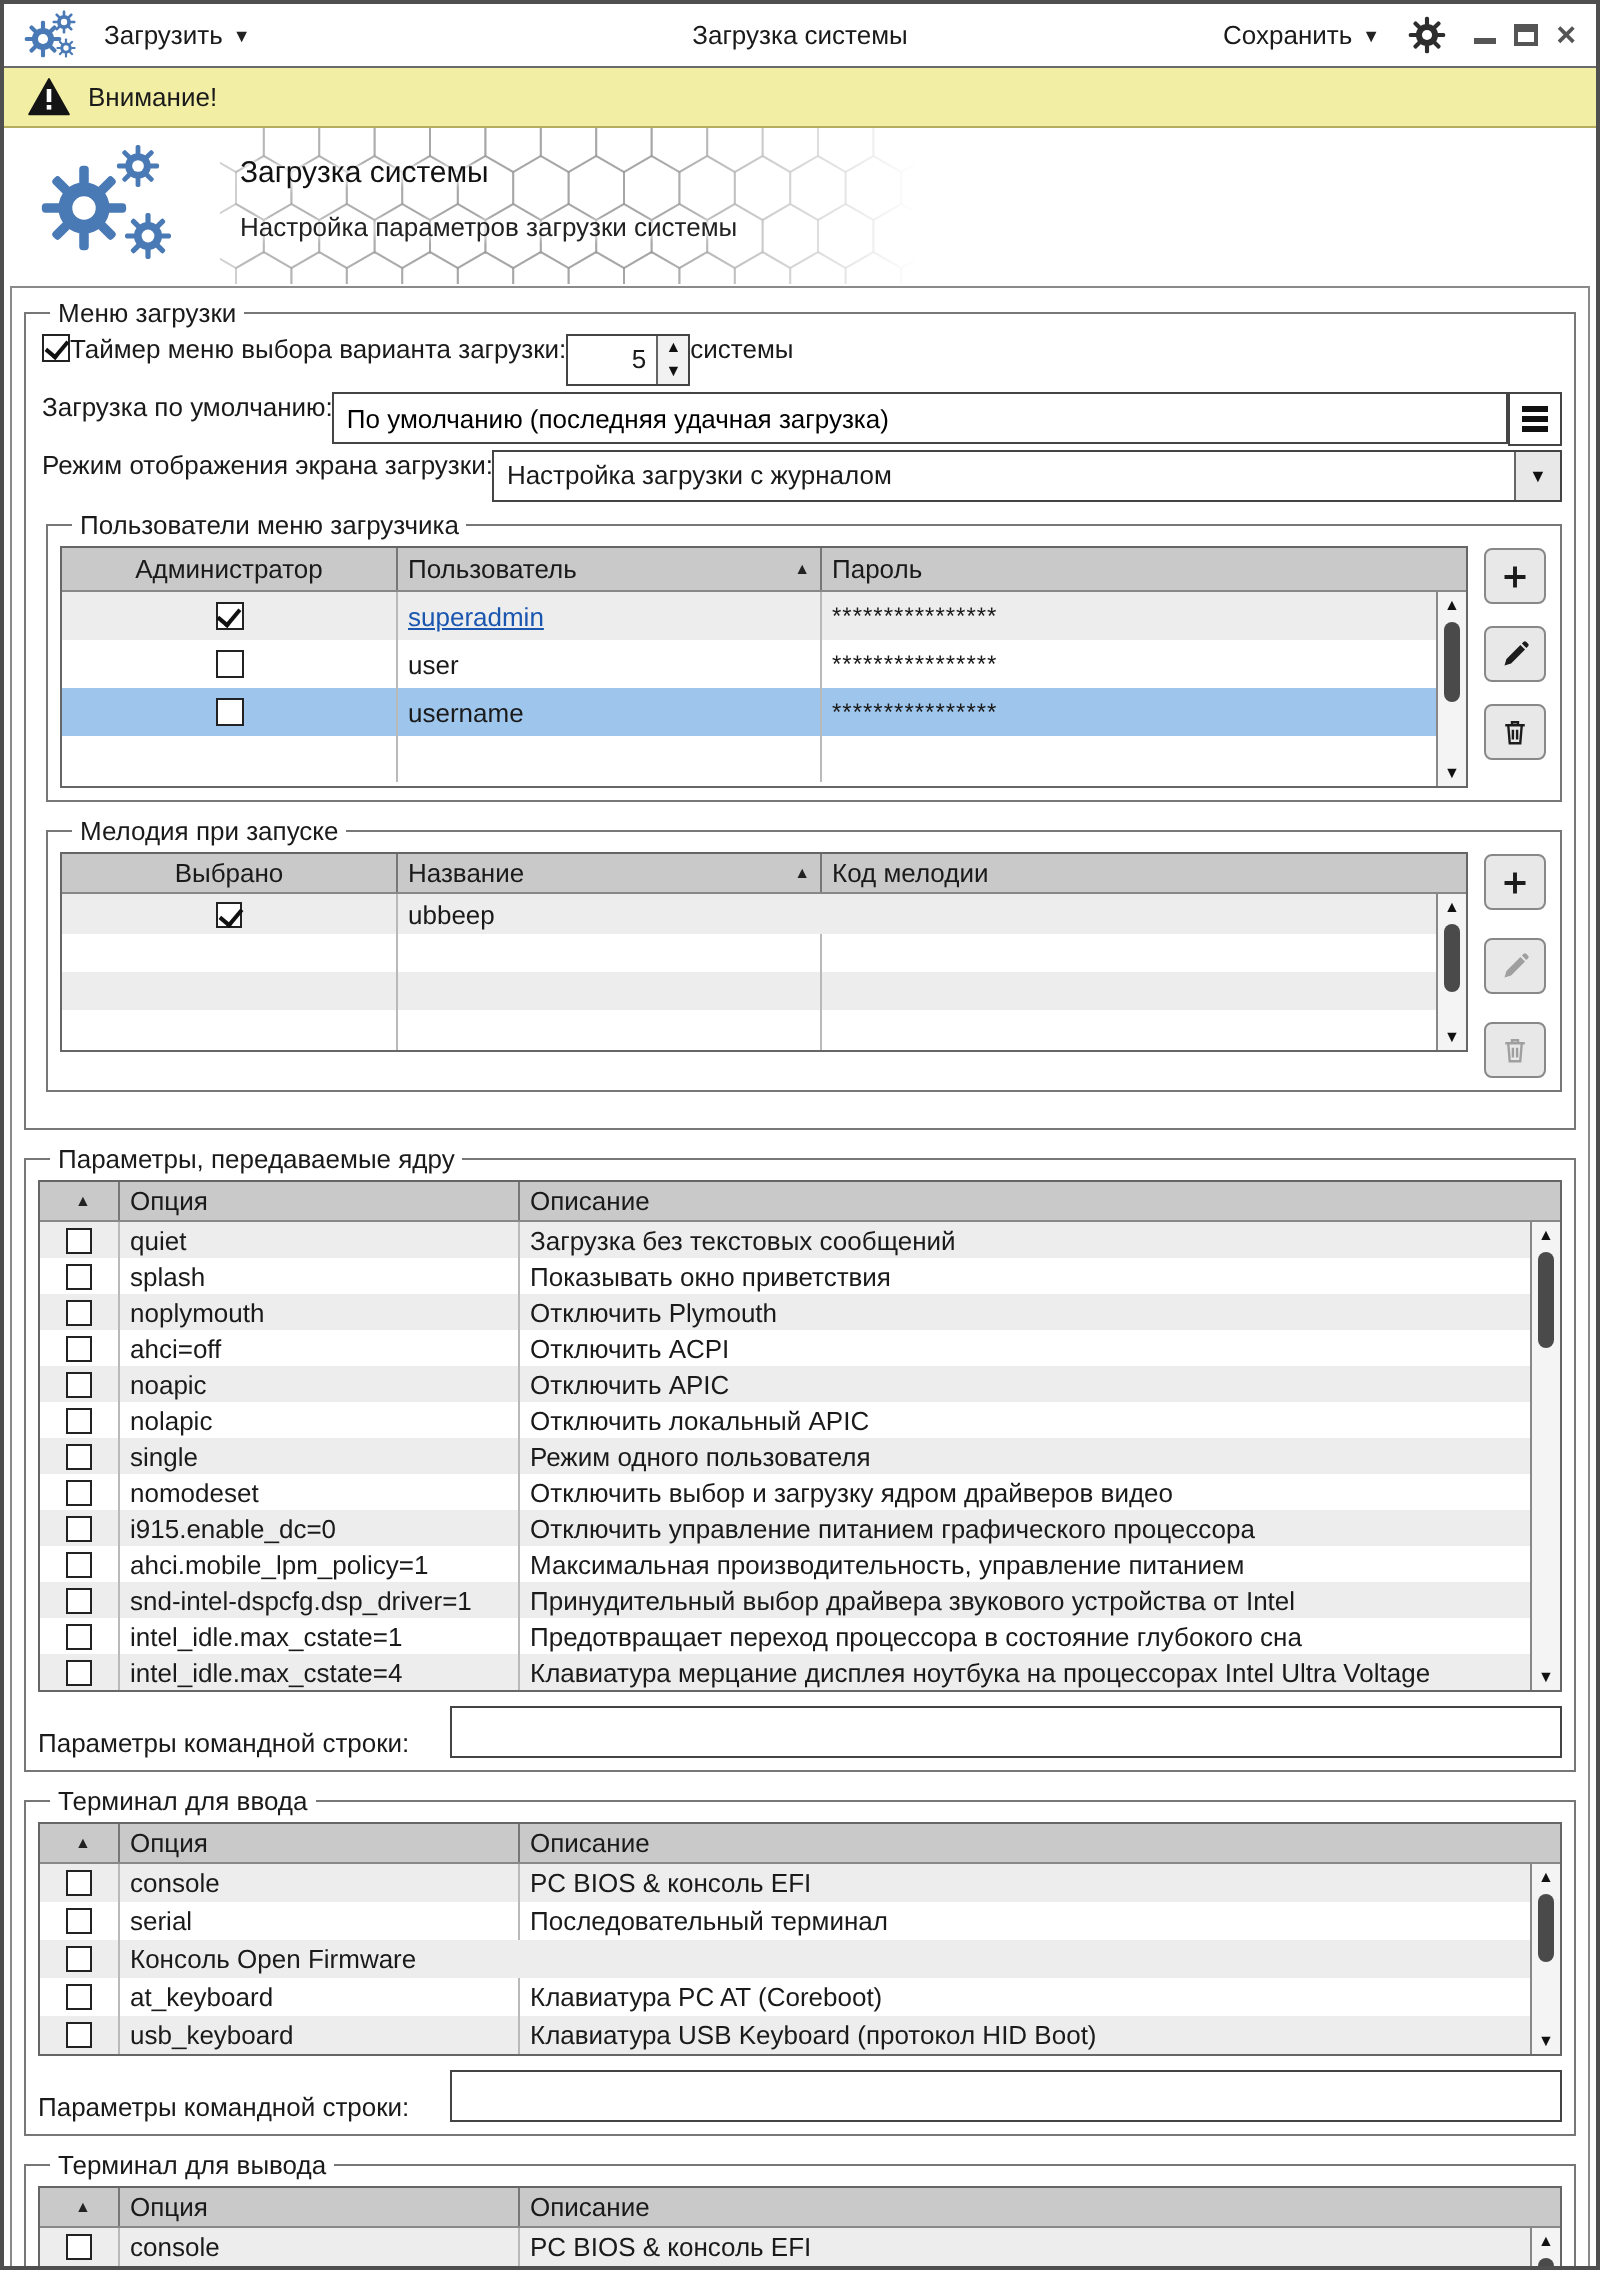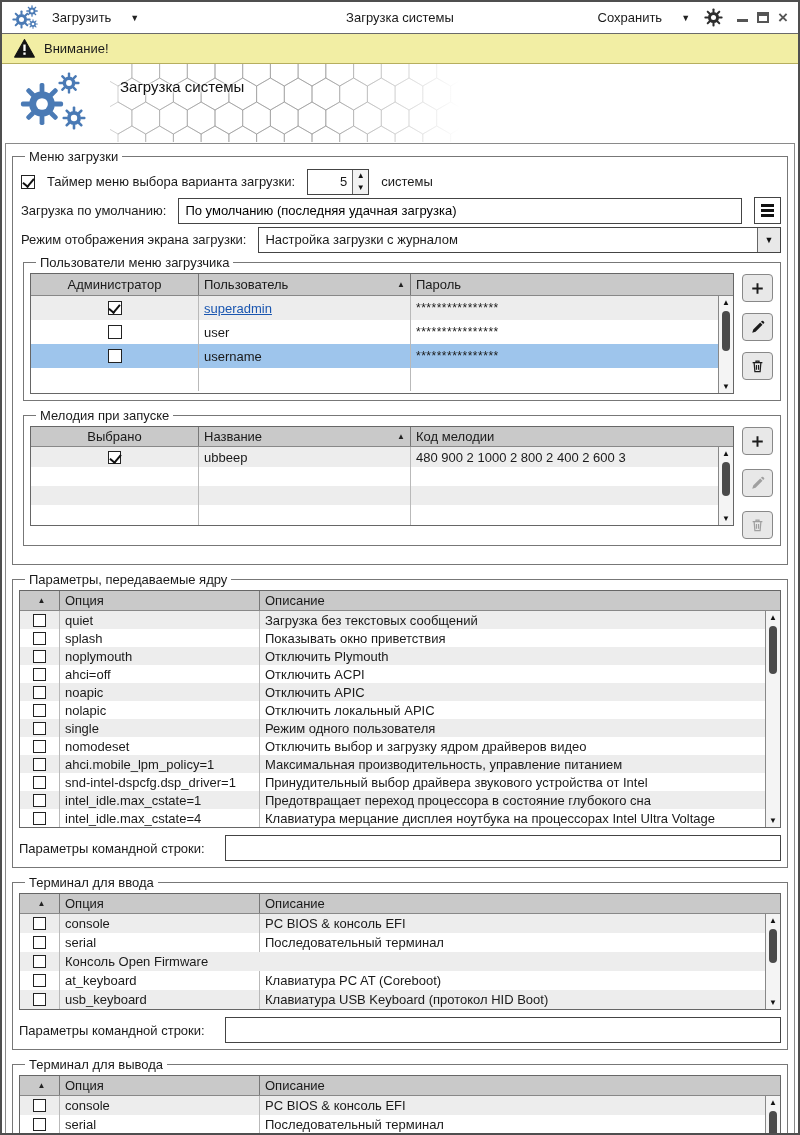--- a/index.html
+++ b/index.html
@@ -3,21 +3,21 @@
 <meta charset="utf-8">
 <style>
   *{box-sizing:border-box;margin:0;padding:0}
   html,body{width:800px;height:1135px;overflow:hidden}
   body{font-family:"Liberation Sans",sans-serif;font-size:13px;color:#1a1a1a;background:#fff;
        border:2px solid #4f4f4f}
   
   .toolbar{height:32px;display:flex;align-items:center;padding:0 10px;gap:10px;
            border-bottom:1px solid #6a6a6a;position:relative;background:#fff}
   .tb-title{position:absolute;left:0;right:0;text-align:center;pointer-events:none}
-  .tb-menu{display:flex;align-items:center;gap:19px;cursor:default}
+  .tb-menu{display:flex;align-items:center;gap:5px;cursor:default}
   .caret{font-size:9px;color:#222}
   .tb-right{margin-left:auto;display:flex;align-items:center;gap:14px}
   .winbtns{display:flex;align-items:center;gap:9px;color:#555}
   .wb-min{width:11px;height:8px;border-bottom:3px solid #555}
   .wb-max{width:12px;height:11px;border:2px solid #555;border-top:4px solid #555}
   .wb-close{font-size:17px;line-height:11px;color:#555;font-weight:bold}
   
   .warn{height:30px;background:#f2eea4;border-bottom:1px solid #b6ae5e;display:flex;
         align-items:center;gap:9px;padding:0 12px}
   
@@ -27,21 +27,21 @@
   .hexfade{position:absolute;left:108px;top:0;width:360px;height:78px;
            background:linear-gradient(to right,rgba(255,255,255,.25),rgba(255,255,255,0) 30%,rgba(255,255,255,0) 60%,#fff 97%)}
   .hero-text{position:absolute;left:118px;top:14px;text-shadow:0 0 3px #fff,0 0 3px #fff,0 0 5px #fff}
   .hero-title{font-size:15px;color:#111}
   .hero-sub{font-size:13px;margin-top:11px;color:#222}
   
   .content{margin:1px 3px 2px;border:1px solid #8a8a8a;padding:5px 4px 4px;background:#fff}
   fieldset{border:1px solid #777;margin:0 2px 7px;padding:3px 6px 6px}
   legend{font-size:13px;padding:0 4px;margin-left:6px}
   fieldset.inner{margin:1px 0 7px 4px}
-  .ctl-row{height:29px;display:flex;align-items:center;gap:12px;padding-left:2px}
+  .ctl-row{height:29px;display:flex;gap:0;padding-left:2px}
   
   .cb{width:14px;height:14px;border:1.6px solid #222;background:#fff;position:relative;
       display:inline-block;flex:none}
   .cb.checked:after{content:"";position:absolute;left:2.5px;top:0;width:5px;height:9px;
       border:solid #111;border-width:0 2px 2px 0;transform:rotate(40deg)}
   .cb.small{width:13px;height:13px}
   
   .spin{display:flex;width:62px;height:26px;border:1.5px solid #444;background:#fff}
   .spin .val{flex:1;text-align:right;padding:4px 5px 0 0}
   .spin .arrows{width:16px;border-left:1px solid #666;display:flex;flex-direction:column;background:#f2f2f2}
@@ -81,21 +81,21 @@
   .vscroll{width:15px;border-left:1px solid #888;background:#f4f4f4;display:flex;
            flex-direction:column;align-self:stretch}
   .vscroll .sb{height:13px;font-size:8px;text-align:center;line-height:13px;color:#111}
   .vscroll .track{flex:1;position:relative}
   .vscroll .thumb{position:absolute;left:3px;width:8px;background:#4a4a4a;border-radius:4px;top:2px}
   
   .btn-col{width:32px;display:flex;flex-direction:column;gap:11px;padding-top:1px}
   .sq-btn{width:31px;height:28px;border:1px solid #888;border-radius:4px;background:#e8e8e8;
           display:flex;align-items:center;justify-content:center;color:#1c1c1c}
   .sq-btn.disabled{color:#9f9f9f}
-  .cmd-row{display:flex;align-items:center;margin-top:7px;gap:8px}
+  .cmd-row{display:flex;align-items:flex-end;margin-top:7px;gap:8px}
   .cmd-row label{width:198px;flex:none}
 </style>
 </head>
 <body>
 
 <svg width="0" height="0" style="position:absolute">
   <defs>
     <g id="gear">
       <rect x="10.7" y="0.5" width="2.6" height="5.4" rx="1"></rect>
       <rect x="10.7" y="0.5" width="2.6" height="5.4" rx="1" transform="rotate(45 12 12)"></rect>
@@ -223,20 +223,21 @@
         <polygon points="285.1,86.0 271.3,94.0 257.4,86.0 257.4,70.0 271.3,62.0 285.1,70.0" fill="none" stroke="#8f8f8f" stroke-width="1" opacity="0.55"></polygon>
         <polygon points="312.8,86.0 299.0,94.0 285.1,86.0 285.1,70.0 299.0,62.0 312.8,70.0" fill="none" stroke="#8f8f8f" stroke-width="1" opacity="0.55"></polygon>
         <polygon points="340.6,86.0 326.7,94.0 312.8,86.0 312.8,70.0 326.7,62.0 340.6,70.0" fill="none" stroke="#8f8f8f" stroke-width="1" opacity="0.55"></polygon>
         <polygon points="368.3,86.0 354.4,94.0 340.6,86.0 340.6,70.0 354.4,62.0 368.3,70.0" fill="none" stroke="#8f8f8f" stroke-width="1" opacity="0.55"></polygon>
         <polygon points="396.0,86.0 382.1,94.0 368.3,86.0 368.3,70.0 382.1,62.0 396.0,70.0" fill="none" stroke="#8f8f8f" stroke-width="1" opacity="0.55"></polygon>
       </svg>
   </span>
   <span class="hexfade"></span>
   <span class="hero-text">
     <div class="hero-title">Загрузка системы</div>
+    <div class="hero-sub">Настройка параметров загрузки системы</div>
   </span>
 </div>
 
 <div class="content">
 
   <fieldset>
     <legend>Меню загрузки</legend>
 
     <div class="ctl-row">
       <span class="cb checked"></span>
@@ -353,21 +354,20 @@
             </div>
             <div>Код мелодии</div>
           </div>
           <div class="body" style="height:78px">
             <div class="rows">
               <div class="row g-users" style="height:20px">
                 <div class="c">
                     <span class="cb small checked"></span>
                   </div>
                 <div>ubbeep</div>
-                <div>480 900 2 1000 2 800 2 400 2 600 3</div>
               </div>
               <div class="row g-users" style="height:19px">
                   <div></div>
                   <div></div>
                   <div></div>
                 </div>
               <div class="row g-users" style="height:19px">
                   <div></div>
                   <div></div>
                   <div></div>
@@ -473,20 +473,27 @@
               <div class="c">
                 <span class="cb small"></span>
               </div>
               <div>nomodeset</div>
               <div>Отключить выбор и загрузку ядром драйверов видео</div>
             </div>
           <div class="row g-kern h18">
               <div class="c">
                 <span class="cb small"></span>
               </div>
+              <div>i915.enable_dc=0</div>
+              <div>Отключить управление питанием графического процессора</div>
+            </div>
+          <div class="row g-kern h18">
+              <div class="c">
+                <span class="cb small"></span>
+              </div>
               <div>ahci.mobile_lpm_policy=1</div>
               <div>Максимальная производительность, управление питанием</div>
             </div>
           <div class="row g-kern h18">
               <div class="c">
                 <span class="cb small"></span>
               </div>
               <div>snd-intel-dspcfg.dsp_driver=1</div>
               <div>Принудительный выбор драйвера звукового устройства от Intel</div>
             </div>

